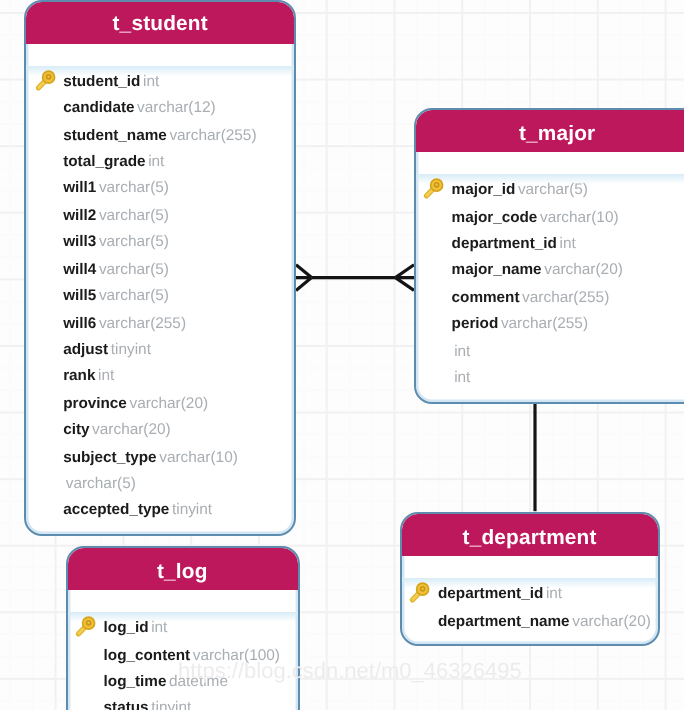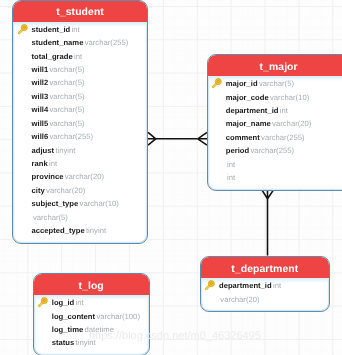--- a/index.html
+++ b/index.html
@@ -16,26 +16,26 @@
       linear-gradient(to bottom, #fbfbfb 1px, transparent 1px);
     background-size: 33.9px 33.3px, 33.9px 33.3px, 11.3px 11.1px, 11.3px 11.1px;
     background-position: -6.6px -27.3px, -6.6px -27.3px, -6.6px -27.3px, -6.6px -27.3px;
   }
 
   .conn{position:absolute;overflow:visible;}
 
   .tbl{position:absolute;box-sizing:border-box;background:#ffffff;
        border:1px solid #5e8cae;border-radius:9px;
        box-shadow:inset 0 0 0 1.2px #d3e6f3;overflow:hidden;}
-  .tbl-head{height:21px;background:#ef4444;border-radius:8px 8px 0 0;
+  .tbl-head{height:21px;background:#be185d;border-radius:8px 8px 0 0;
       box-sizing:border-box;
       display:flex;align-items:center;justify-content:center;}
   .tbl-title{color:#ffffff;font-size:10.4px;font-weight:bold;letter-spacing:.1px;
       position:relative;top:1.5px;}
-  .tbl-body{padding-top:1px;padding-bottom:5.4px;position:relative;}
+  .tbl-body{padding-top:1px;padding-bottom:5.4px;position:relative;margin-top:11px;}
   .tbl-body::before{content:"";position:absolute;left:0;right:0;top:0;height:5px;
       background:linear-gradient(to bottom,#d7ecf7 0%,rgba(240,250,253,0) 100%);
       pointer-events:none;}
   .fld{height:13.43px;display:flex;align-items:center;padding-left:3.2px;white-space:nowrap;}
   .fld .keyslot{width:16.2px;height:11px;flex:0 0 15px;position:relative;}
   .fld .keyslot svg{position:absolute;left:0;top:0;}
   .fld .nm{font-size:7.65px;font-weight:bold;color:#1b1b1b;}
   .fld .ty{font-size:7.7px;color:#a9aeb3;margin-left:1.3px;}
 
   .wm{position:absolute;color:#ececec;font-size:11px;z-index:50;
@@ -75,20 +75,25 @@
               <path d="M6.0,5.1 L2.4,8.7" stroke="#f3cc52" stroke-width="1.5" stroke-linecap="round" fill="none"></path>
               <circle cx="7.3" cy="3.6" r="3.0" fill="#f0c135" stroke="#d6a31d" stroke-width="0.85"></circle>
               <circle cx="7.3" cy="3.4" r="1.05" fill="none" stroke="#c9951a" stroke-width="0.8"></circle>
             </svg>
           </span>
           <span class="nm">student_id</span>
           <span class="ty">int</span>
         </div>
         <div class="fld">
           <span class="keyslot"></span>
+          <span class="nm">candidate</span>
+          <span class="ty">varchar(12)</span>
+        </div>
+        <div class="fld">
+          <span class="keyslot"></span>
           <span class="nm">student_name</span>
           <span class="ty">varchar(255)</span>
         </div>
         <div class="fld">
           <span class="keyslot"></span>
           <span class="nm">total_grade</span>
           <span class="ty">int</span>
         </div>
         <div class="fld">
           <span class="keyslot"></span>
@@ -254,17 +259,18 @@
               <path d="M6.0,5.1 L2.4,8.7" stroke="#f3cc52" stroke-width="1.5" stroke-linecap="round" fill="none"></path>
               <circle cx="7.3" cy="3.6" r="3.0" fill="#f0c135" stroke="#d6a31d" stroke-width="0.85"></circle>
               <circle cx="7.3" cy="3.4" r="1.05" fill="none" stroke="#c9951a" stroke-width="0.8"></circle>
             </svg>
           </span>
           <span class="nm">department_id</span>
           <span class="ty">int</span>
         </div>
         <div class="fld">
           <span class="keyslot"></span>
+          <span class="nm">department_name</span>
           <span class="ty">varchar(20)</span>
         </div>
       </div>
   </div>
   </div>
 
 </body></html>

